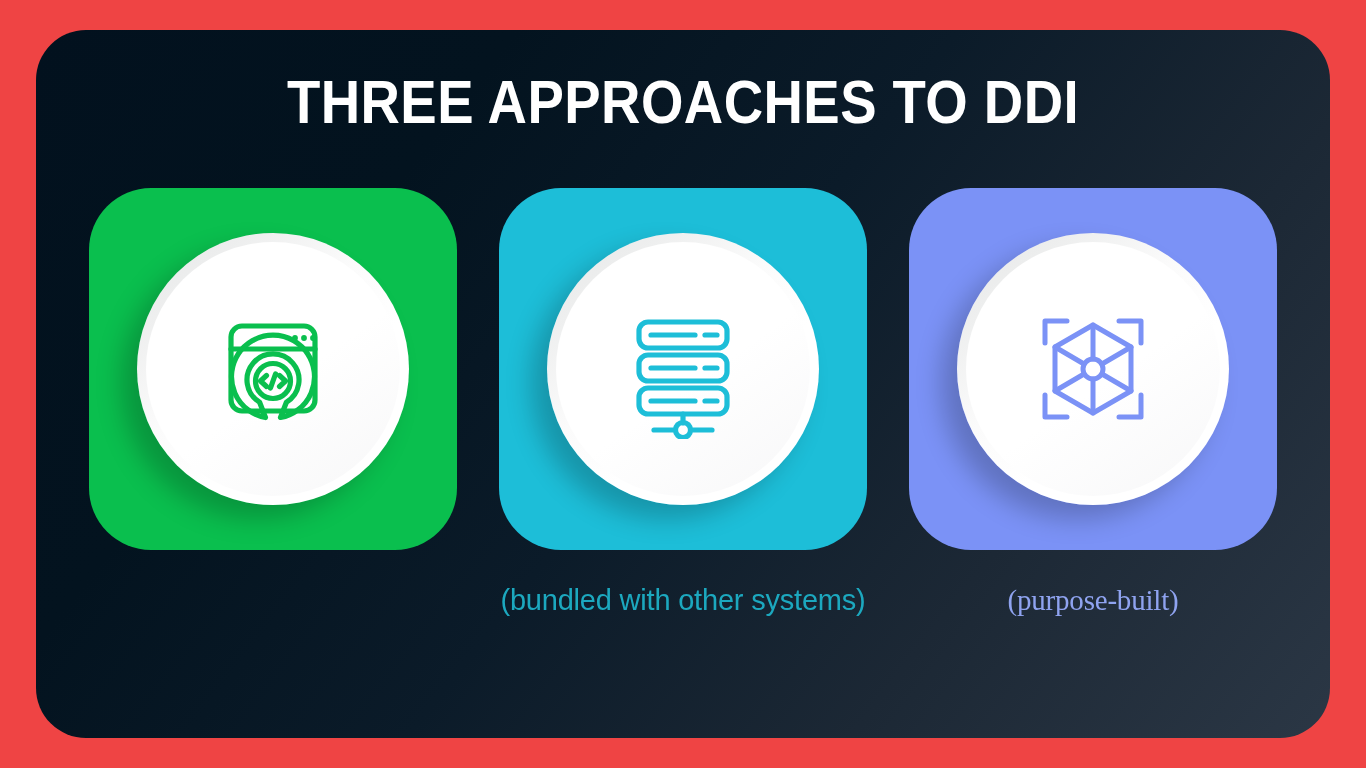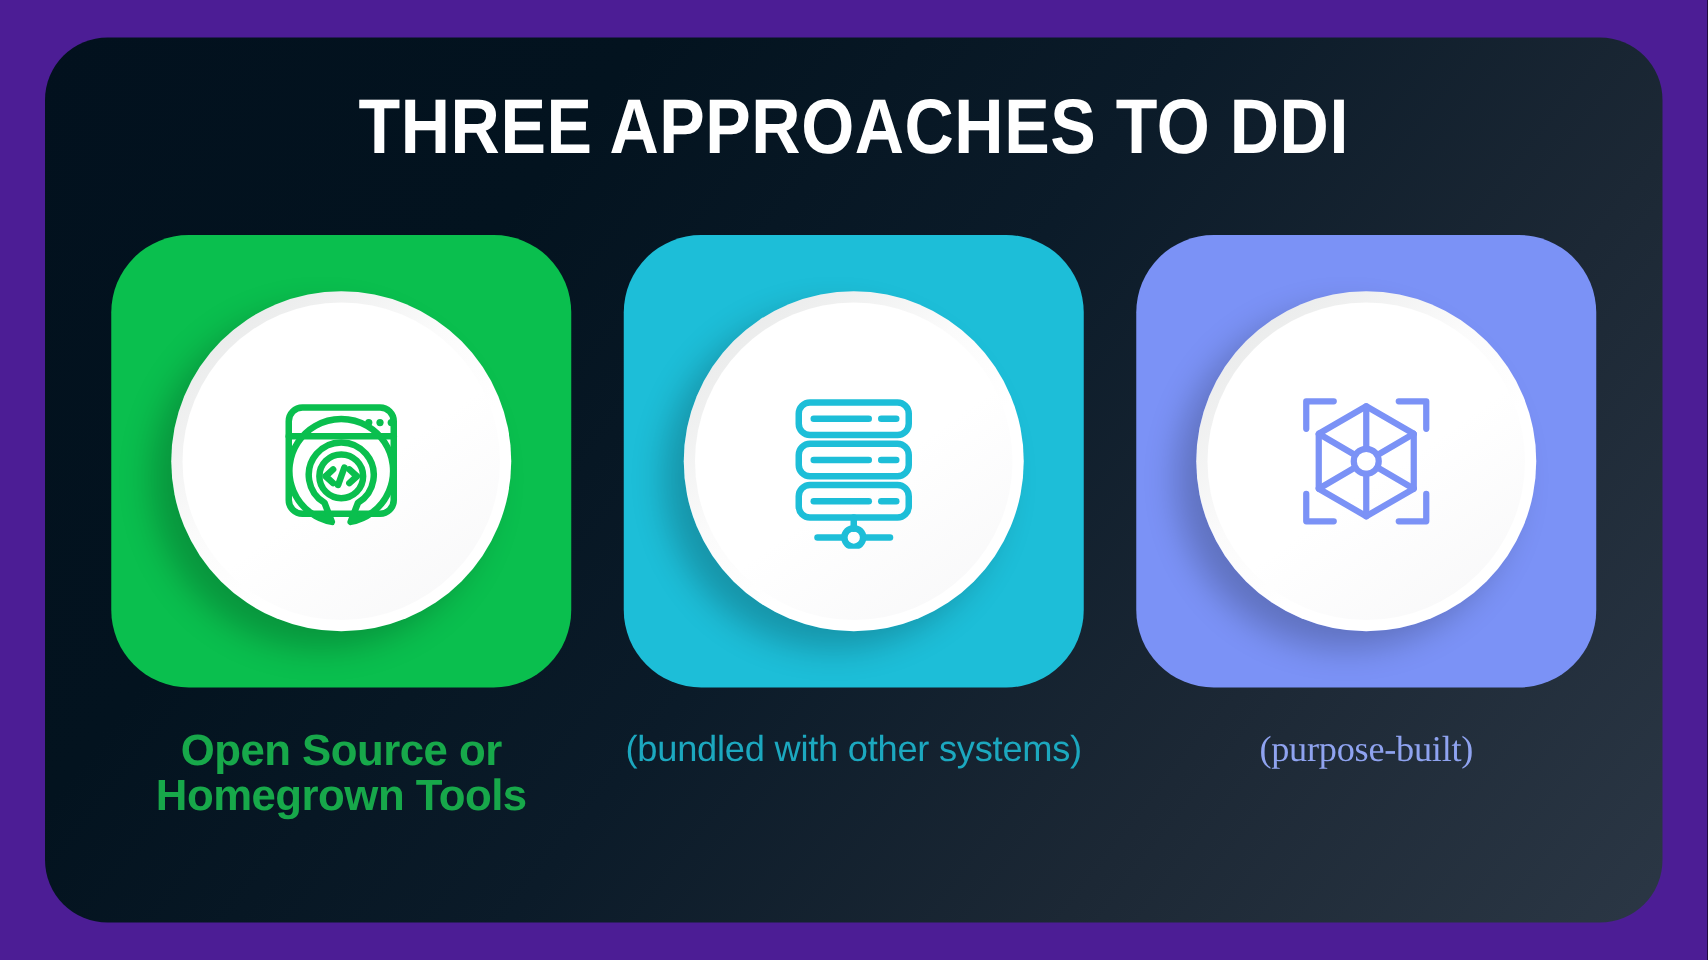--- a/index.html
+++ b/index.html
@@ -12,21 +12,21 @@
     height: 768px;
     overflow: hidden;
     font-family: "Liberation Sans", sans-serif;
     -webkit-font-smoothing: antialiased;
   }
 
   #stage {
     position: relative;
     width: 1366px;
     height: 768px;
-    background: #4c1d95;
+    background: #ef4444;
   }
 
   
   .panel {
     position: absolute;
     left: 36px;
     top: 30px;
     width: 1294px;
     height: 708px;
     border-radius: 50px;
@@ -165,23 +165,20 @@
 
                 <circle cx="70" cy="82" r="17.5"></circle>
 
                 <polyline points="63.5,76.5 57.5,82 63.5,87.5"></polyline>
                 <polyline points="76.5,76.5 82.5,82 76.5,87.5"></polyline>
                 <line x1="72.5" y1="75" x2="67.5" y2="89"></line>
               </g>
             </svg>
           </div>
         </div>
-        <div class="label-block">
-          <div class="label-main green-text">Open Source or Homegrown Tools</div>
-        </div>
       </div>
 
       <div class="column">
         <div class="card cyan">
           <div class="disc">
             <svg width="140" height="140" viewBox="0 0 140 140">
               <g fill="none" stroke="#1DBED8" stroke-width="5.2" stroke-linecap="round" stroke-linejoin="round">
 
                 <rect x="26" y="23" width="88" height="26" rx="9"></rect>
                 <line x1="38" y1="36" x2="82" y2="36"></line>

